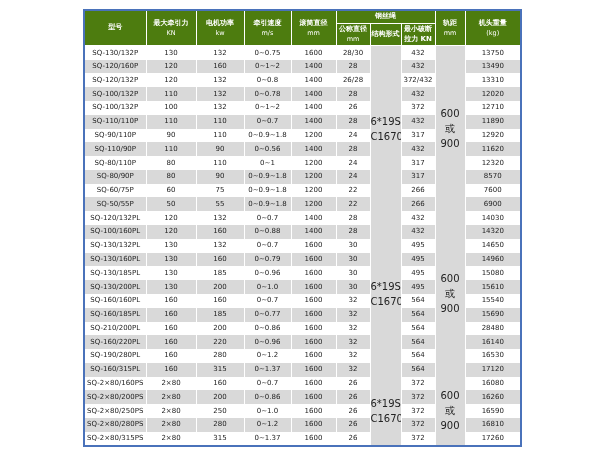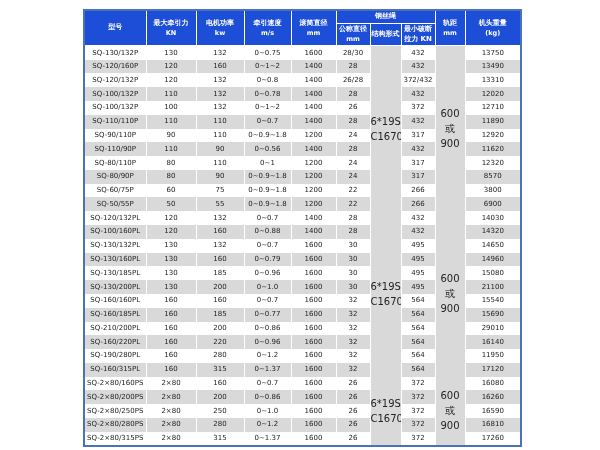--- a/index.html
+++ b/index.html
@@ -9,33 +9,33 @@
   table.spec {
     position: absolute;
     left: 83px;
     top: 9px;
     width: 437px;
     border-collapse: collapse;
     table-layout: fixed;
     border: 2px solid #4a72ba;
   }
   thead th {
-    background: #1d4ed8;
+    background: #4d7c0f;
     color: #ffffff;
     font-size: 7px;
     font-weight: bold;
     text-align: center;
     vertical-align: middle;
     border: 1px solid #ffffff;
     line-height: 1.4;
     padding: 1px 0;
   }
   thead tr.h1 { height: 13px; }
   thead tr.h2 { height: 20px; }
-  thead th .unit { display: block; font-weight: bold; font-size: 6.5px; }
+  thead th .unit { display: block; font-weight: normal; font-size: 6.5px; }
   thead th.wrap { white-space: normal; word-break: break-all; }
 
   tbody tr { height: 13.79px; margin-top: 21px; }
   tbody td {
     font-size: 7px;
     color: #222222;
     text-align: center;
     vertical-align: middle;
     border-left: 1px solid #ffffff;
     border-right: 1px solid #ffffff;
@@ -192,21 +192,21 @@
           <td>8570</td>
         </tr>
         <tr>
           <td>SQ-60/75P</td>
           <td>60</td>
           <td>75</td>
           <td>0~0.9~1.8</td>
           <td>1200</td>
           <td>22</td>
           <td>266</td>
-          <td>3800</td>
+          <td>7600</td>
         </tr>
         <tr>
           <td>SQ-50/55P</td>
           <td>50</td>
           <td>55</td>
           <td>0~0.9~1.8</td>
           <td>1200</td>
           <td>22</td>
           <td>266</td>
           <td>6900</td>
@@ -266,21 +266,21 @@
           <td>15080</td>
         </tr>
         <tr>
           <td>SQ-130/200PL</td>
           <td>130</td>
           <td>200</td>
           <td>0~1.0</td>
           <td>1600</td>
           <td>30</td>
           <td>495</td>
-          <td>21100</td>
+          <td>15610</td>
         </tr>
         <tr>
           <td>SQ-160/160PL</td>
           <td>160</td>
           <td>160</td>
           <td>0~0.7</td>
           <td>1600</td>
           <td>32</td>
           <td>564</td>
           <td>15540</td>
@@ -296,41 +296,41 @@
           <td>15690</td>
         </tr>
         <tr>
           <td>SQ-210/200PL</td>
           <td>160</td>
           <td>200</td>
           <td>0~0.86</td>
           <td>1600</td>
           <td>32</td>
           <td>564</td>
-          <td>29010</td>
+          <td>28480</td>
         </tr>
         <tr>
           <td>SQ-160/220PL</td>
           <td>160</td>
           <td>220</td>
           <td>0~0.96</td>
           <td>1600</td>
           <td>32</td>
           <td>564</td>
           <td>16140</td>
         </tr>
         <tr>
           <td>SQ-190/280PL</td>
           <td>160</td>
           <td>280</td>
           <td>0~1.2</td>
           <td>1600</td>
           <td>32</td>
           <td>564</td>
-          <td>11950</td>
+          <td>16530</td>
         </tr>
         <tr>
           <td>SQ-160/315PL</td>
           <td>160</td>
           <td>315</td>
           <td>0~1.37</td>
           <td>1600</td>
           <td>32</td>
           <td>564</td>
           <td>17120</td>

